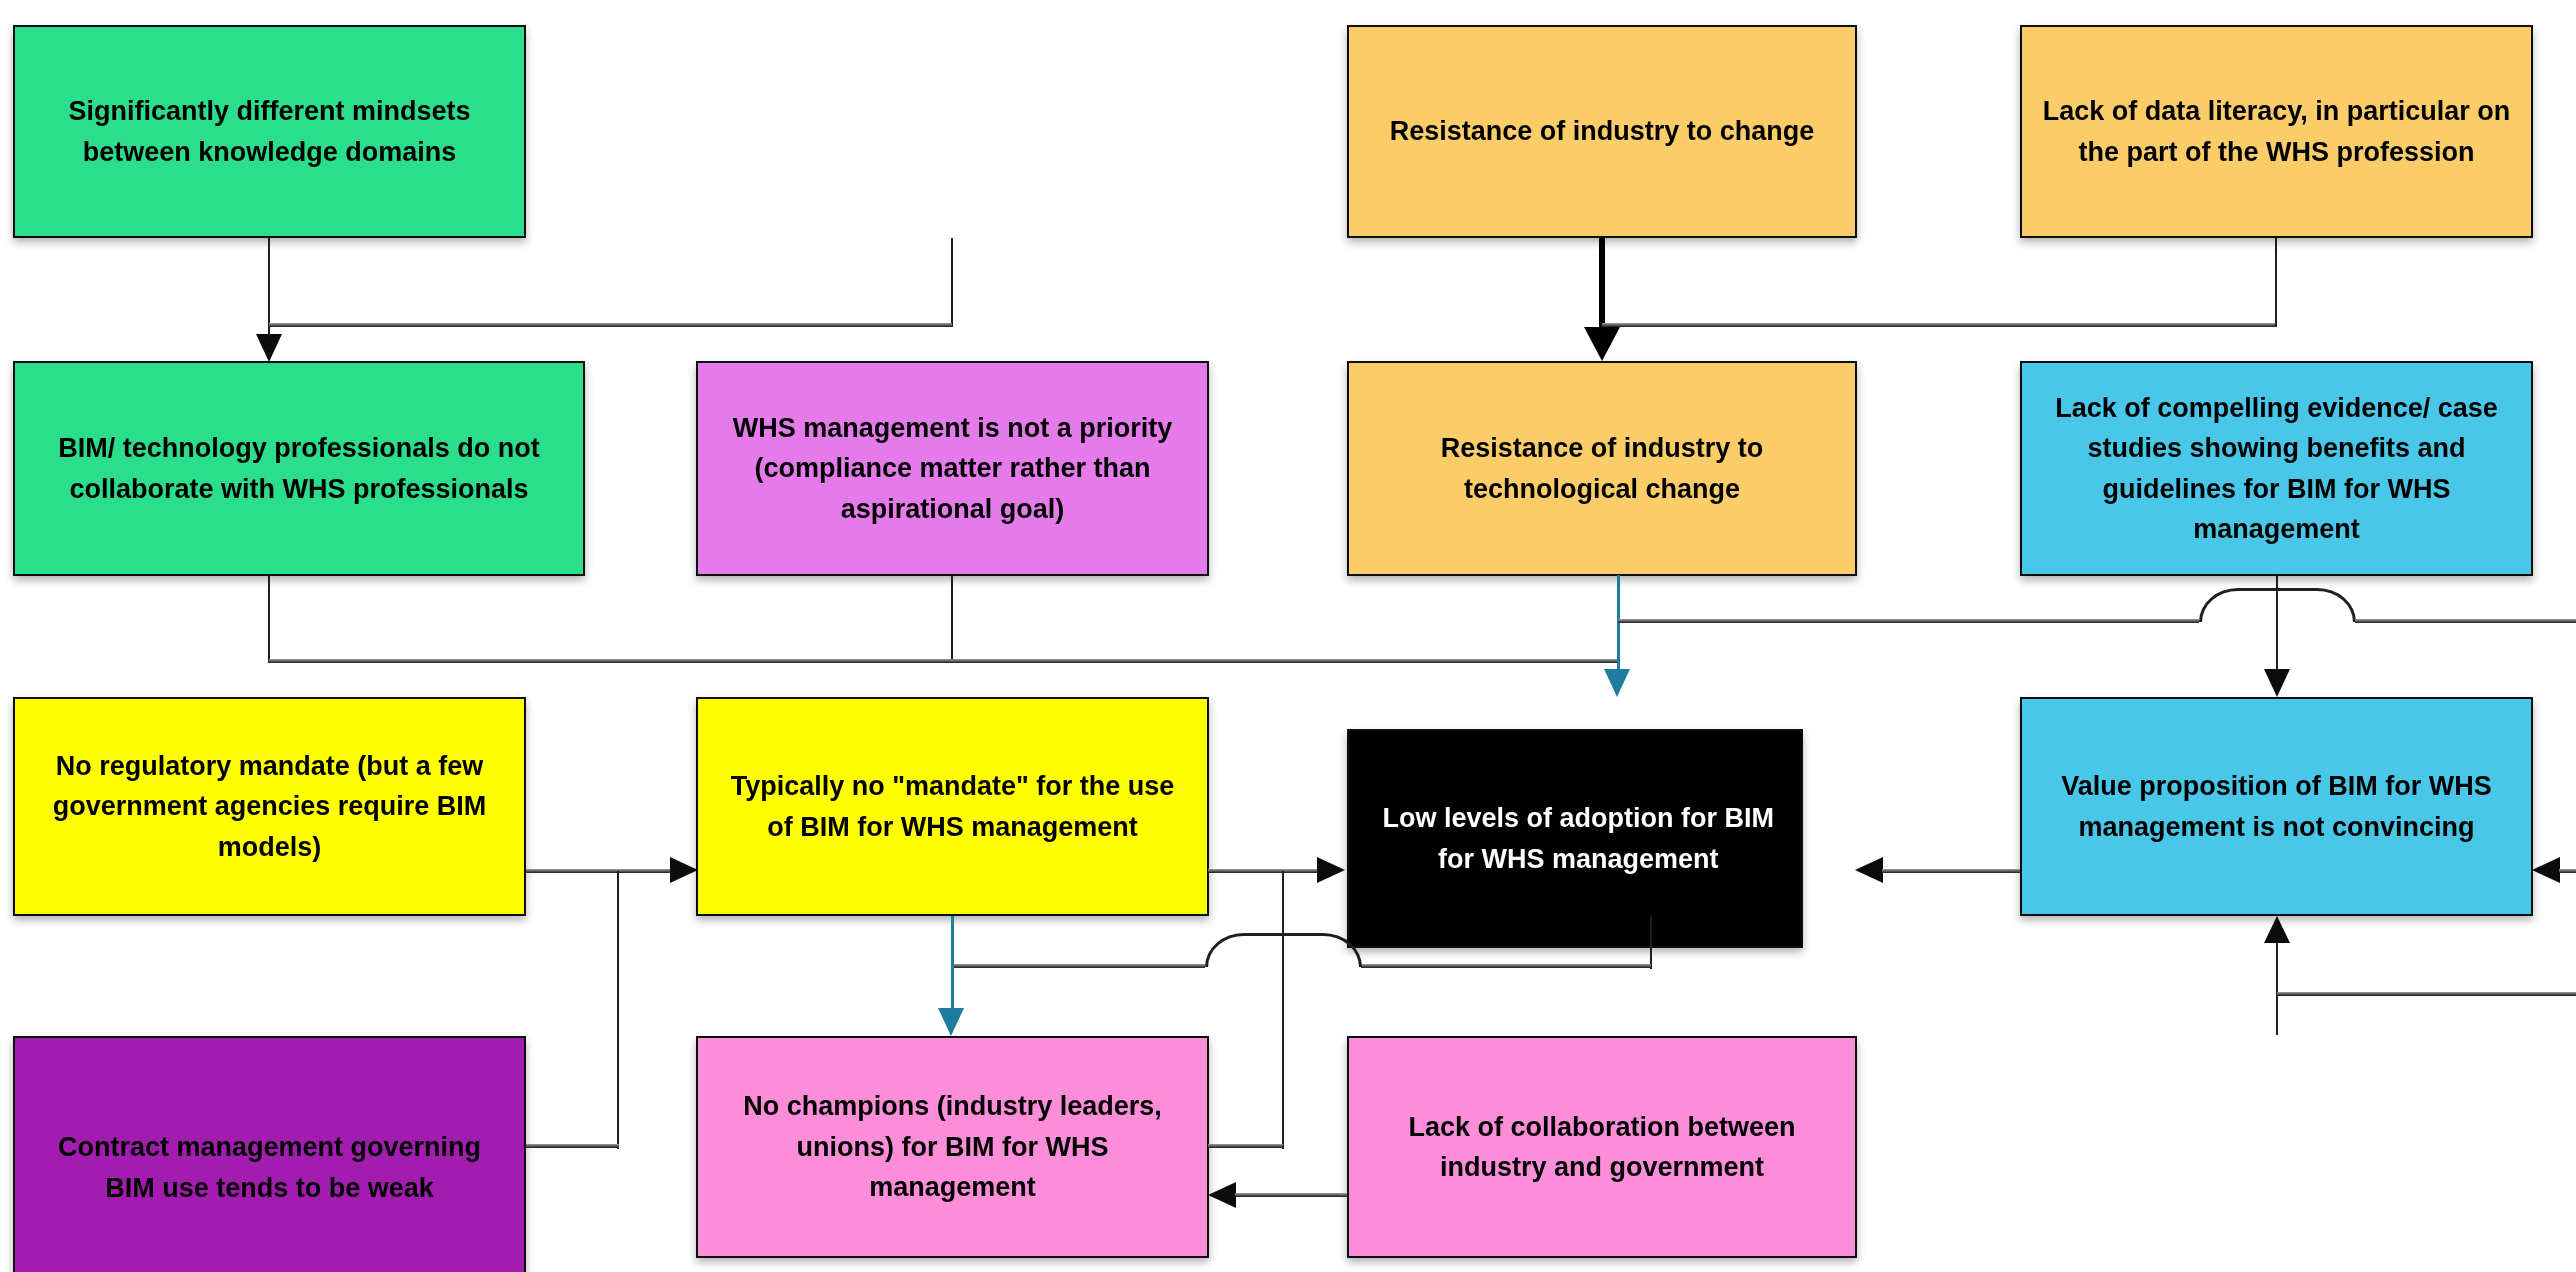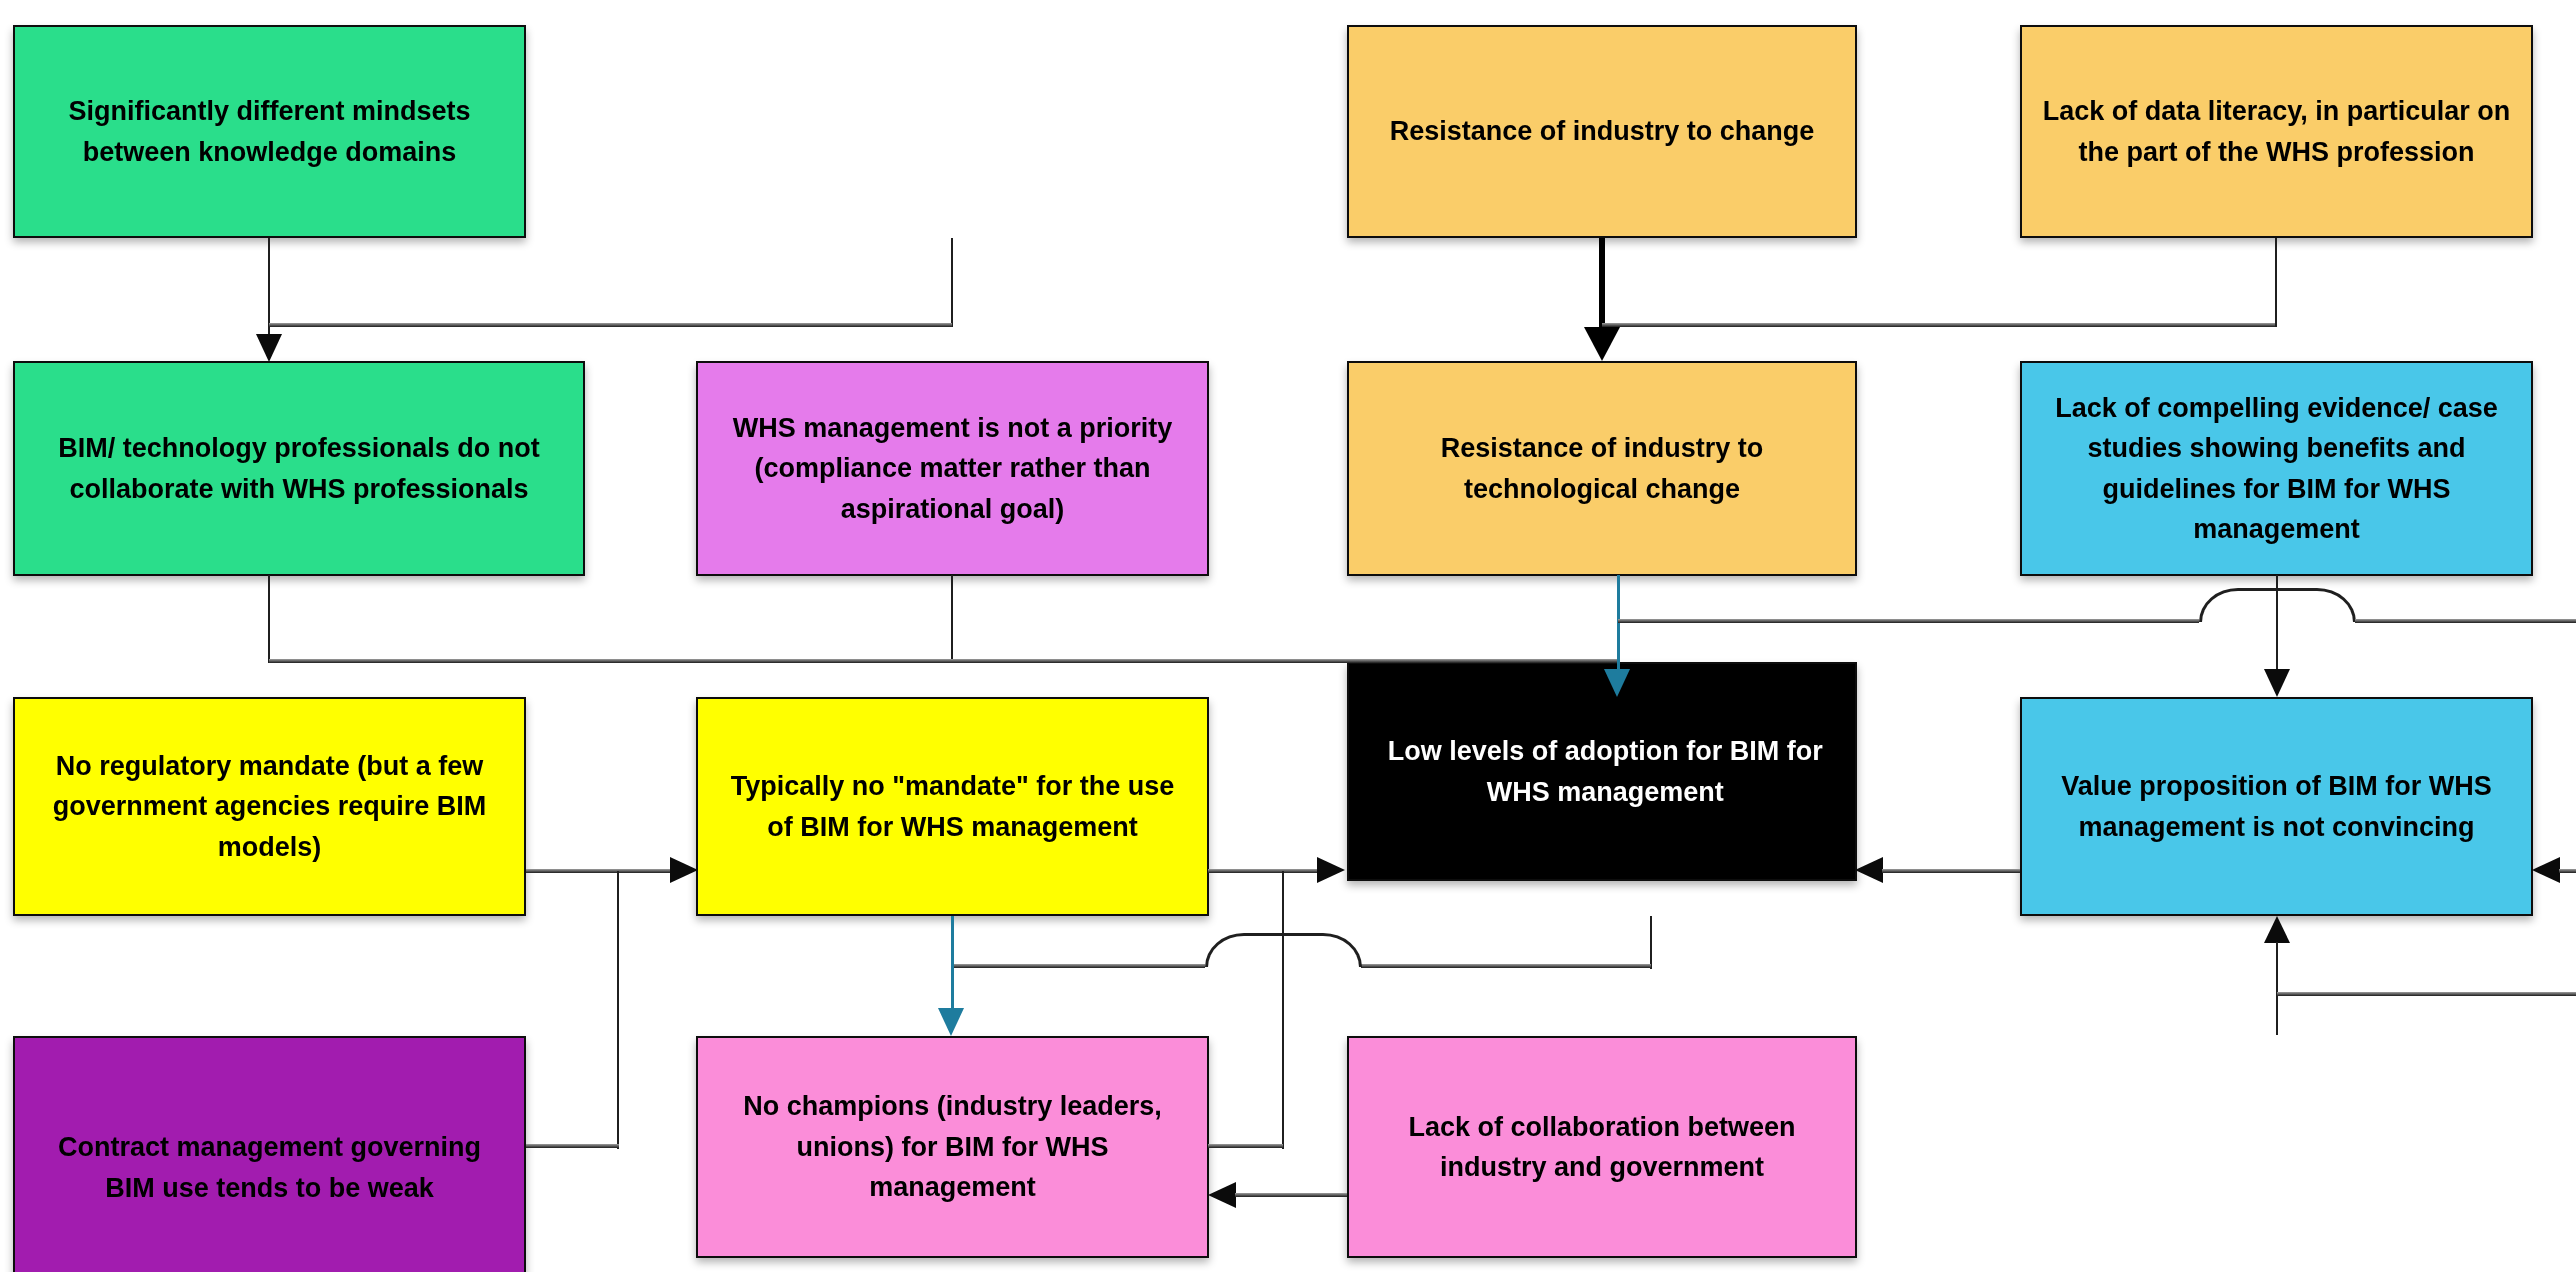--- a/index.html
+++ b/index.html
@@ -57,21 +57,21 @@
   <div class="node" style="left: 2020px; top: 361px; width: 513px; height: 215px; background-color: rgb(73, 199, 233);">
       <span>Lack of compelling evidence/ case studies showing benefits and guidelines for BIM for WHS management</span>
     </div>
 
   <div class="node" style="left: 13px; top: 697px; width: 513px; height: 219px; background-color: rgb(255, 255, 0);">
       <span>No regulatory mandate (but a few government agencies require BIM models)</span>
     </div>
   <div class="node" style="left: 696px; top: 697px; width: 513px; height: 219px; background-color: rgb(255, 255, 0);">
       <span>Typically no "mandate" for the use of BIM for WHS management</span>
     </div>
-  <div class="node inverse" style="left: 1347px; top: 662px; width: 510px; height: 219px; background-color: rgb(0, 0, 0); padding-left: 23px;">
+  <div class="node inverse" style="left: 1347px; top: 729px; width: 456px; height: 219px; background-color: rgb(0, 0, 0); padding-left: 23px;">
       <span>Low levels of adoption for BIM for WHS management</span>
     </div>
   <div class="node" style="left: 2020px; top: 697px; width: 513px; height: 219px; background-color: rgb(73, 199, 233); justify-content: flex-end;">
       <span>Value proposition of BIM for WHS management is not convincing</span>
     </div>
 
   <div class="node" style="left: 13px; top: 1036px; width: 513px; height: 263px; background-color: #a21caf;">
       <span>Contract management governing BIM use tends to be weak</span>
     </div>
   <div class="node" style="left: 696px; top: 1036px; width: 513px; height: 222px; background-color: rgb(251, 141, 217);">

